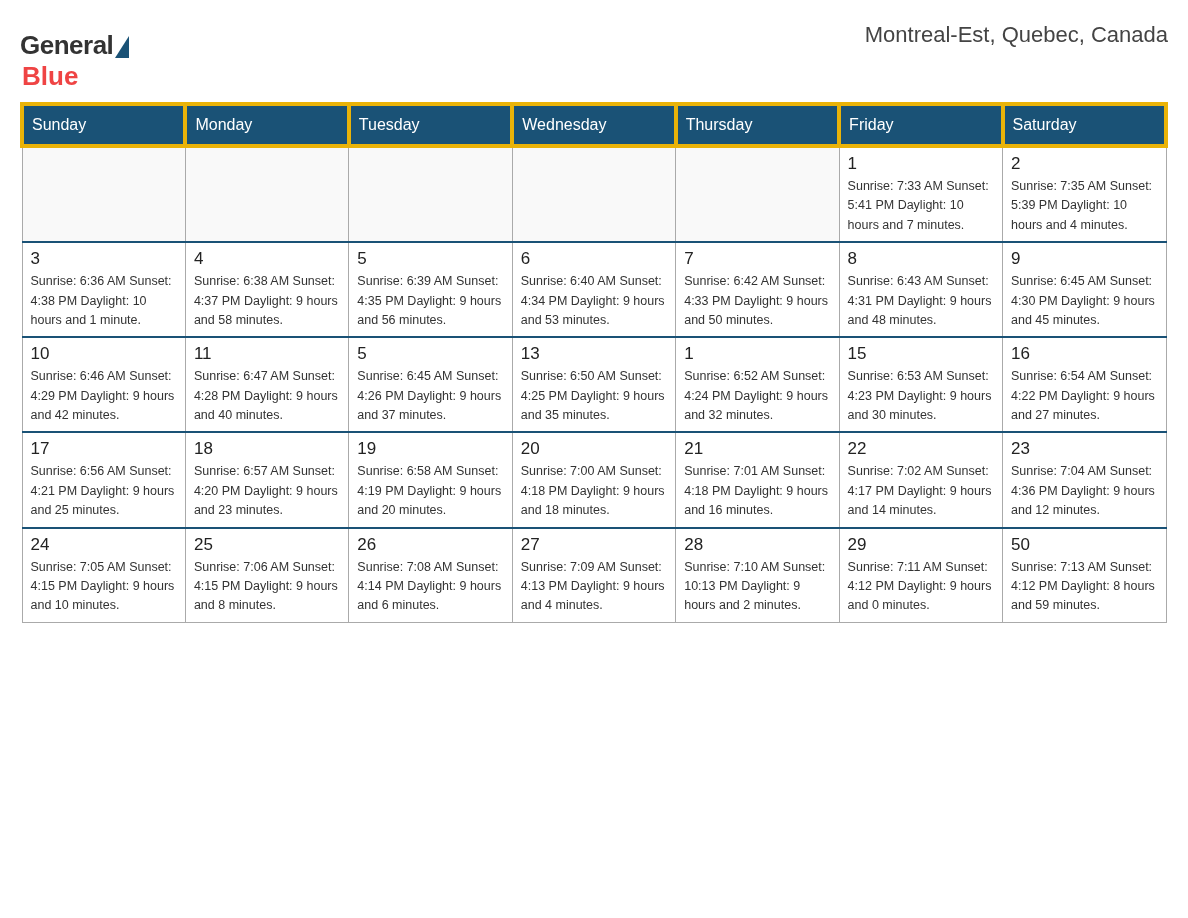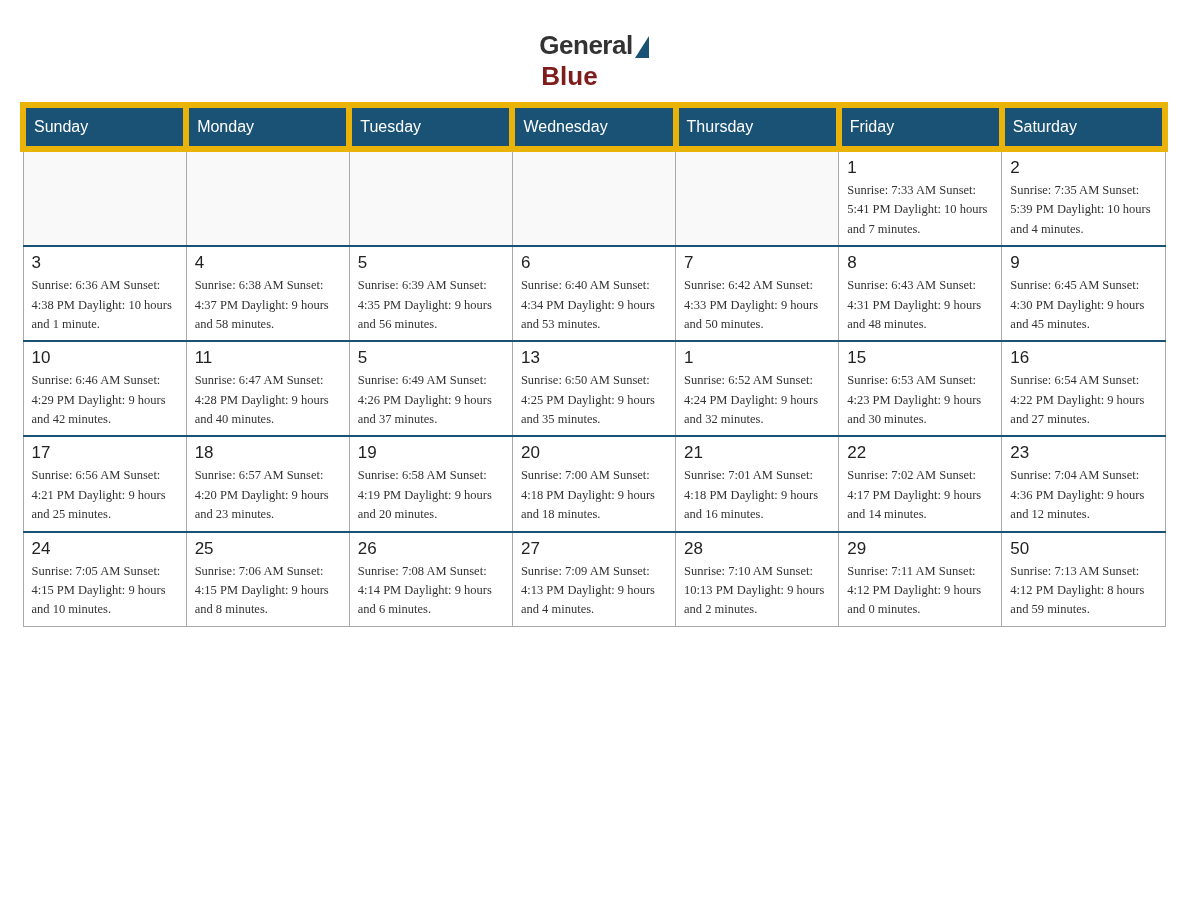--- a/index.html
+++ b/index.html
@@ -5,21 +5,21 @@
     * { box-sizing: border-box; margin: 0; padding: 0; }
     body {
       font-family: Arial, sans-serif;
       background: #fff;
       padding: 20px;
       width: 1188px;
       min-height: 918px;
     }
     .header {
       display: flex;
-      justify-content: center;
+      justify-content: space-between;
       align-items: flex-start;
       margin-bottom: 10px;
     }
     .logo {
       display: flex;
       flex-direction: column;
       align-items: flex-start;
       padding-top: 10px;
     }
     .logo-text {
@@ -36,21 +36,21 @@
       width: 0;
       height: 0;
       border-left: 14px solid transparent;
       border-bottom: 22px solid #1a5276;
       margin-left: 2px;
       margin-bottom: -3px;
     }
     .logo-blue {
       font-size: 26px;
       font-weight: bold;
-      color: #7f1d1d;
+      color: #ef4444;
       margin-left: 2px;
     }
     .title-section {
       text-align: right;
     }
     .month-title {
       font-size: 52px;
       font-weight: bold;
       color: #222;
       letter-spacing: -1px;
@@ -65,21 +65,21 @@
       border-collapse: collapse;
       margin-top: 10px;
     }
     .calendar th {
       background-color: #1a5276;
       color: #fff;
       padding: 10px 8px;
       font-size: 16px;
       font-weight: normal;
       text-align: left;
-      border: 6px solid #eab308;
+      border: 4px solid #eab308;
       margin-left: 44px;
     }
     .calendar td {
       border: 1px solid #aaa;
       vertical-align: top;
       padding: 6px 8px;
       width: 14.28%;
       min-height: 100px;
     }
     .calendar tr:first-child td {
@@ -88,41 +88,41 @@
     .day-number {
       font-size: 17px;
       color: #222;
       font-weight: normal;
       margin-bottom: 3px;
     }
     .day-info {
       font-size: 12.5px;
       color: #333;
       line-height: 1.55;
-      font-family: Liberation Serif, serif;
     }
     .empty-cell {
       background: #f9f9f9;
     }
     .row-separator td {
       border-top: 2px solid #1a5276;
     }
   </style>
 </head>
 <body>
 
 <div class="header">
   <div class="logo">
     <div class="logo-text">
       <span class="logo-general">General</span>
       <div class="logo-triangle"></div>
     </div>
     <span class="logo-blue">Blue</span>
   </div>
   <div class="title-section">
+    <div class="location">Montreal-Est, Quebec, Canada</div>
   </div>
 </div>
 
 <table class="calendar">
   <thead>
     <tr>
     <th>Sunday</th>
         <th>Monday</th>
         <th>Tuesday</th>
         <th>Wednesday</th>
@@ -203,21 +203,21 @@
 Daylight: 9 hours and 42 minutes.</div>
         </td>
         <td>
           <div class="day-number">11</div>
           <div class="day-info">Sunrise: 6:47 AM
 Sunset: 4:28 PM
 Daylight: 9 hours and 40 minutes.</div>
         </td>
         <td>
           <div class="day-number">5</div>
-          <div class="day-info">Sunrise: 6:49 AM
+          <div class="day-info">Sunrise: 6:45 AM
 Sunset: 4:26 PM
 Daylight: 9 hours and 37 minutes.</div>
         </td>
         <td>
           <div class="day-number">13</div>
           <div class="day-info">Sunrise: 6:50 AM
 Sunset: 4:25 PM
 Daylight: 9 hours and 35 minutes.</div>
         </td>
         <td>

